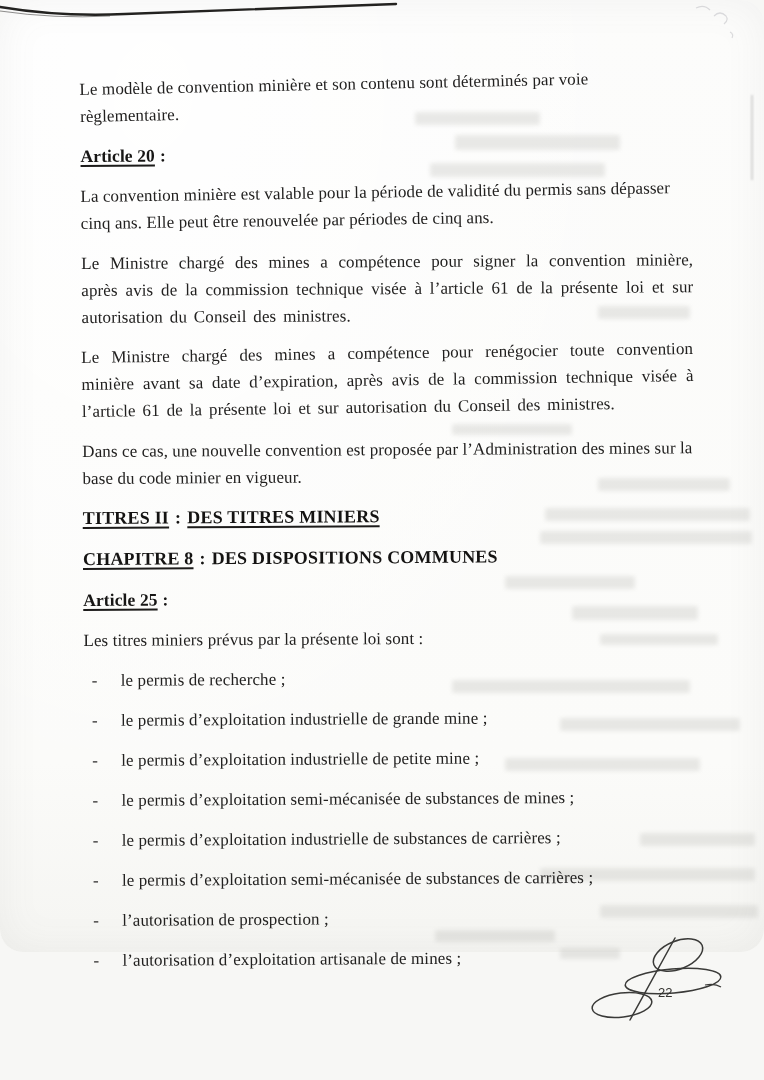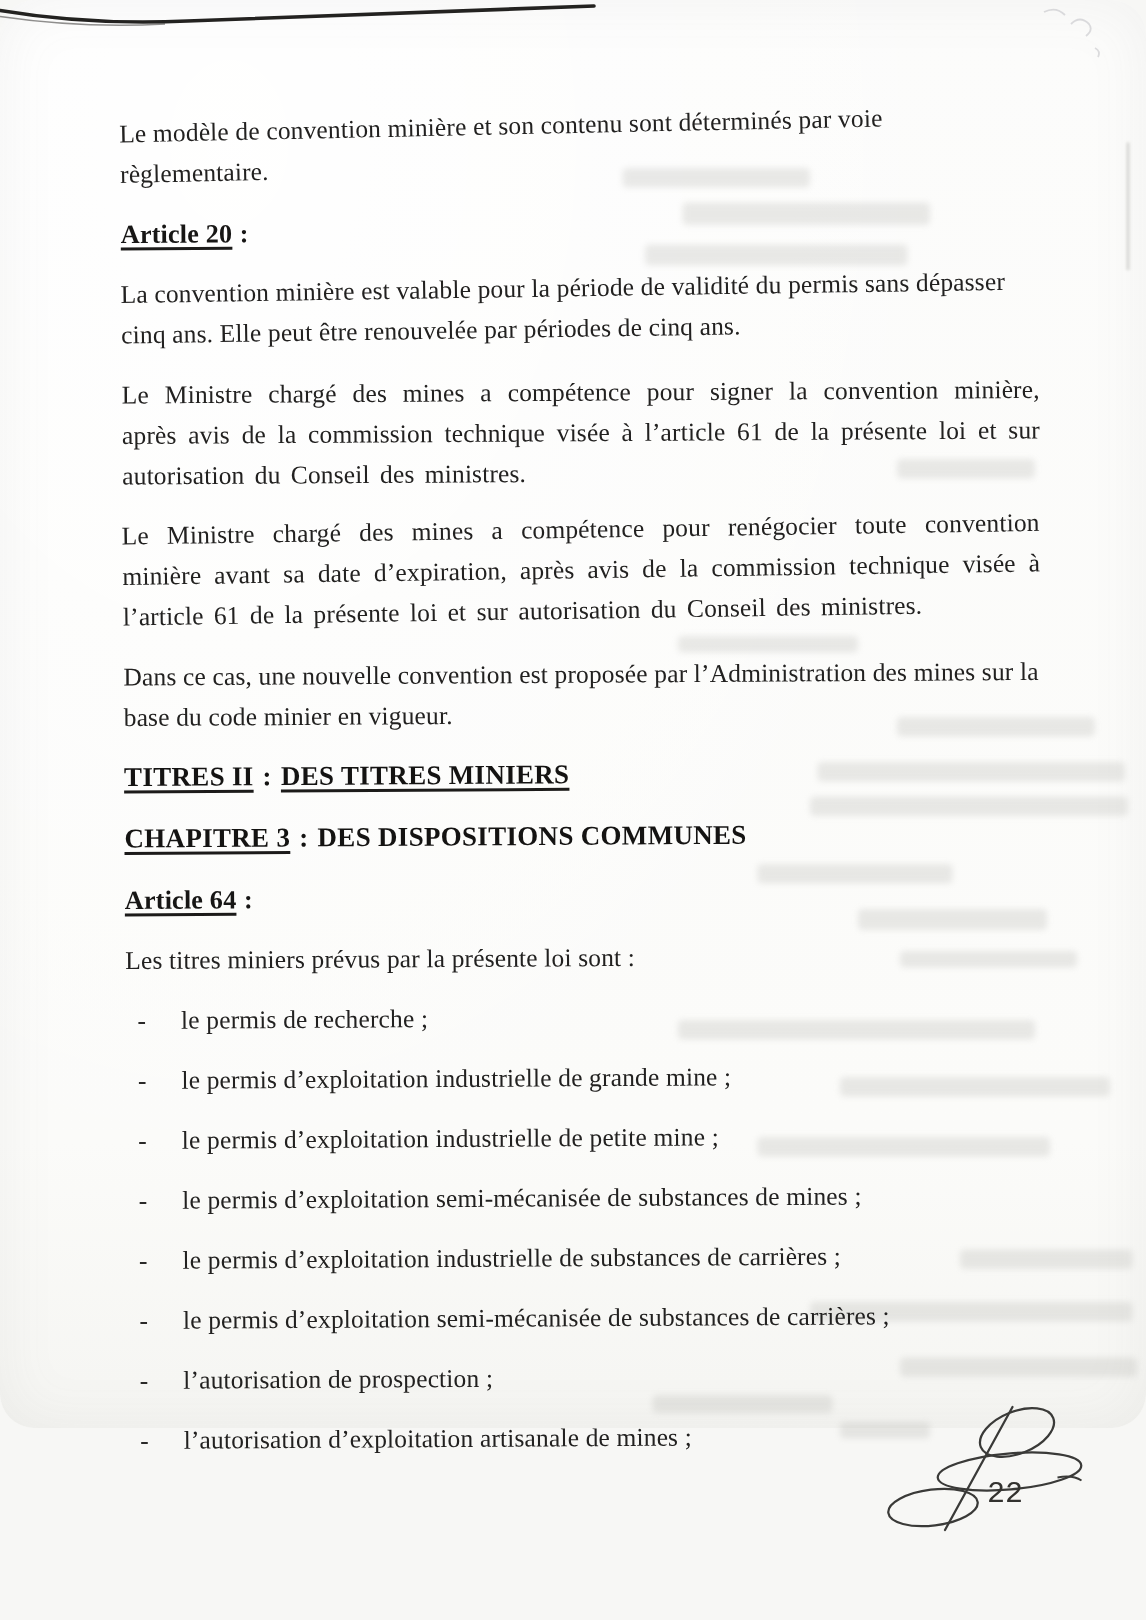--- a/index.html
+++ b/index.html
@@ -72,22 +72,22 @@
     flex: 0 0 37px;
     padding-left: 8px;
     box-sizing: border-box;
     color: #2a2928;
   }
   .item-text { flex: 1; }
 
   .signature { position: absolute; top: 933px; left: 578px; }
   .page-number {
     position: absolute; top: 985px; left: 658px;
-    font-size: 20px; color: #33322f;
-    font-family: Liberation Mono, monospace;
+    font-size: 13px; color: #33322f;
+    font-family: Liberation Sans, sans-serif;
   }
 </style>
 </head>
 <body>
 
 <div class="sheet">
 
   <svg class="scan-line" width="400" height="22" viewBox="0 0 400 22">
     <path d="M0,7 Q60,17 125,14 T396,4" fill="none" stroke="#232220" stroke-width="2.4" stroke-linecap="round"></path>
     <path d="M0,11 Q55,19 110,16" fill="none" stroke="#232220" stroke-width="1" opacity="0.5"></path>
@@ -128,23 +128,23 @@
     <p class="para tilt-b">La convention minière est valable pour la période de validité du permis sans dépasser cinq ans. Elle peut être renouvelée par périodes de cinq ans.</p>
 
     <p class="para justify">Le Ministre chargé des mines a compétence pour signer la convention minière, après avis de la commission technique visée à l’article 61 de la présente loi et sur autorisation du Conseil des ministres.</p>
 
     <p class="para justify tilt-b">Le Ministre chargé des mines a compétence pour renégocier toute convention minière avant sa date d’expiration, après avis de la commission technique visée à l’article 61 de la présente loi et sur autorisation du Conseil des ministres.</p>
 
     <p class="para">Dans ce cas, une nouvelle convention est proposée par l’Administration des mines sur la base du code minier en vigueur.</p>
 
     <p class="big-heading"><span class="u">TITRES II</span><span class="sep">:</span><span class="u">DES TITRES MINIERS</span></p>
 
-    <p class="big-heading"><span class="u">CHAPITRE 3</span><span class="sep">:</span><span>DES DISPOSITIONS COMMUNES</span></p>
+    <p class="big-heading"><span class="u">CHAPITRE 8</span><span class="sep">:</span><span>DES DISPOSITIONS COMMUNES</span></p>
 
-    <p class="art-heading"><span class="u">Article 64</span><span class="colon">:</span></p>
+    <p class="art-heading"><span class="u">Article 25</span><span class="colon">:</span></p>
 
     <p class="para">Les titres miniers prévus par la présente loi sont :</p>
 
     <ul class="mlist">
       <li>
         <span class="dash">-</span>
         <span class="item-text">le permis de recherche ;</span>
       </li>
       <li>
         <span class="dash">-</span>

